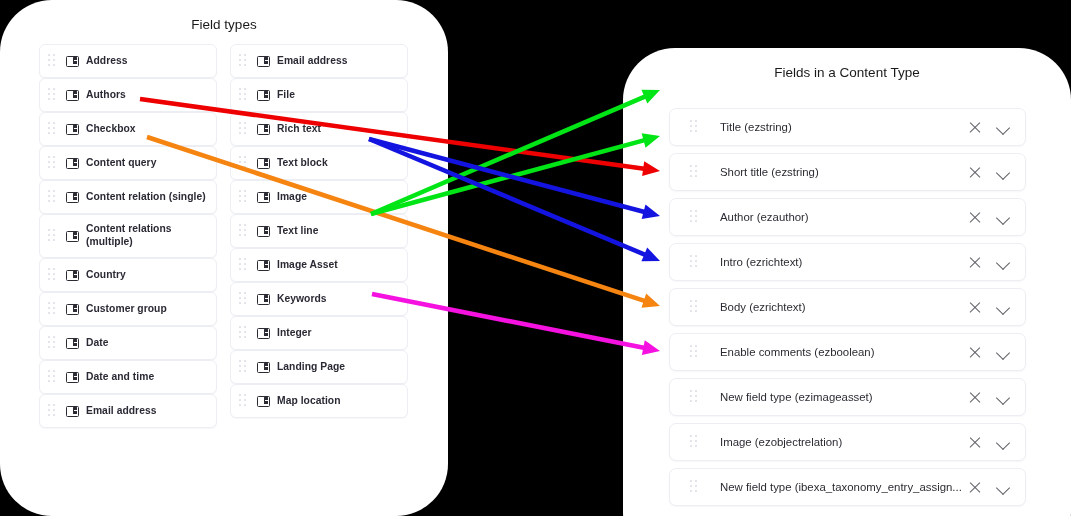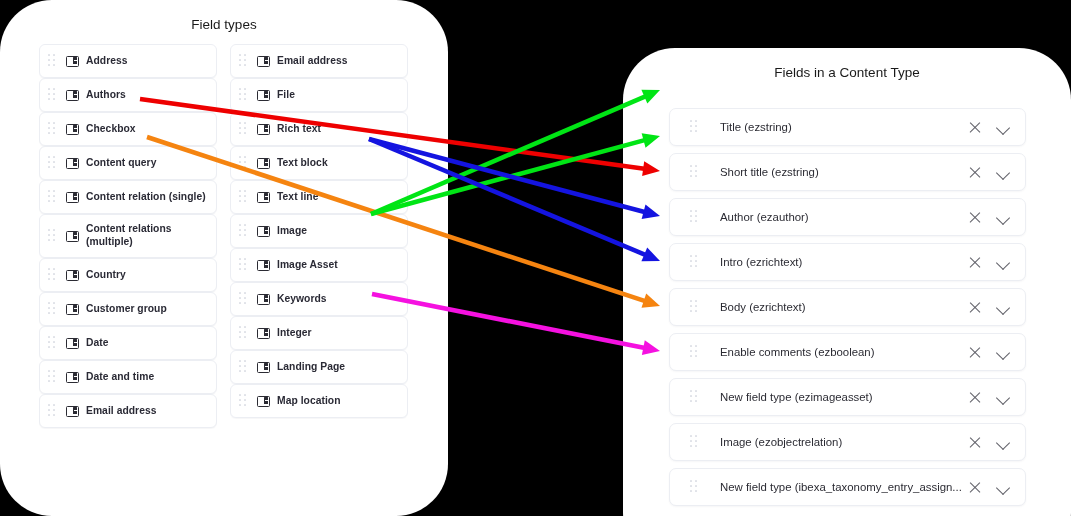--- a/index.html
+++ b/index.html
@@ -383,36 +383,36 @@
             <i></i>
             <i></i>
             <i></i>
             <i></i>
             <i></i>
           </span>
           <span class="ficon">
             <span class="bx"></span>
             <span class="sq"></span>
           </span>
+          <span class="ft-label">Image</span>
+        </div>
+        <div class="ft-card">
+          <span class="grip">
+            <i></i>
+            <i></i>
+            <i></i>
+            <i></i>
+            <i></i>
+            <i></i>
+          </span>
+          <span class="ficon">
+            <span class="bx"></span>
+            <span class="sq"></span>
+          </span>
           <span class="ft-label">Text line</span>
-        </div>
-        <div class="ft-card">
-          <span class="grip">
-            <i></i>
-            <i></i>
-            <i></i>
-            <i></i>
-            <i></i>
-            <i></i>
-          </span>
-          <span class="ficon">
-            <span class="bx"></span>
-            <span class="sq"></span>
-          </span>
-          <span class="ft-label">Image</span>
         </div>
         <div class="ft-card">
           <span class="grip">
             <i></i>
             <i></i>
             <i></i>
             <i></i>
             <i></i>
             <i></i>
           </span>

